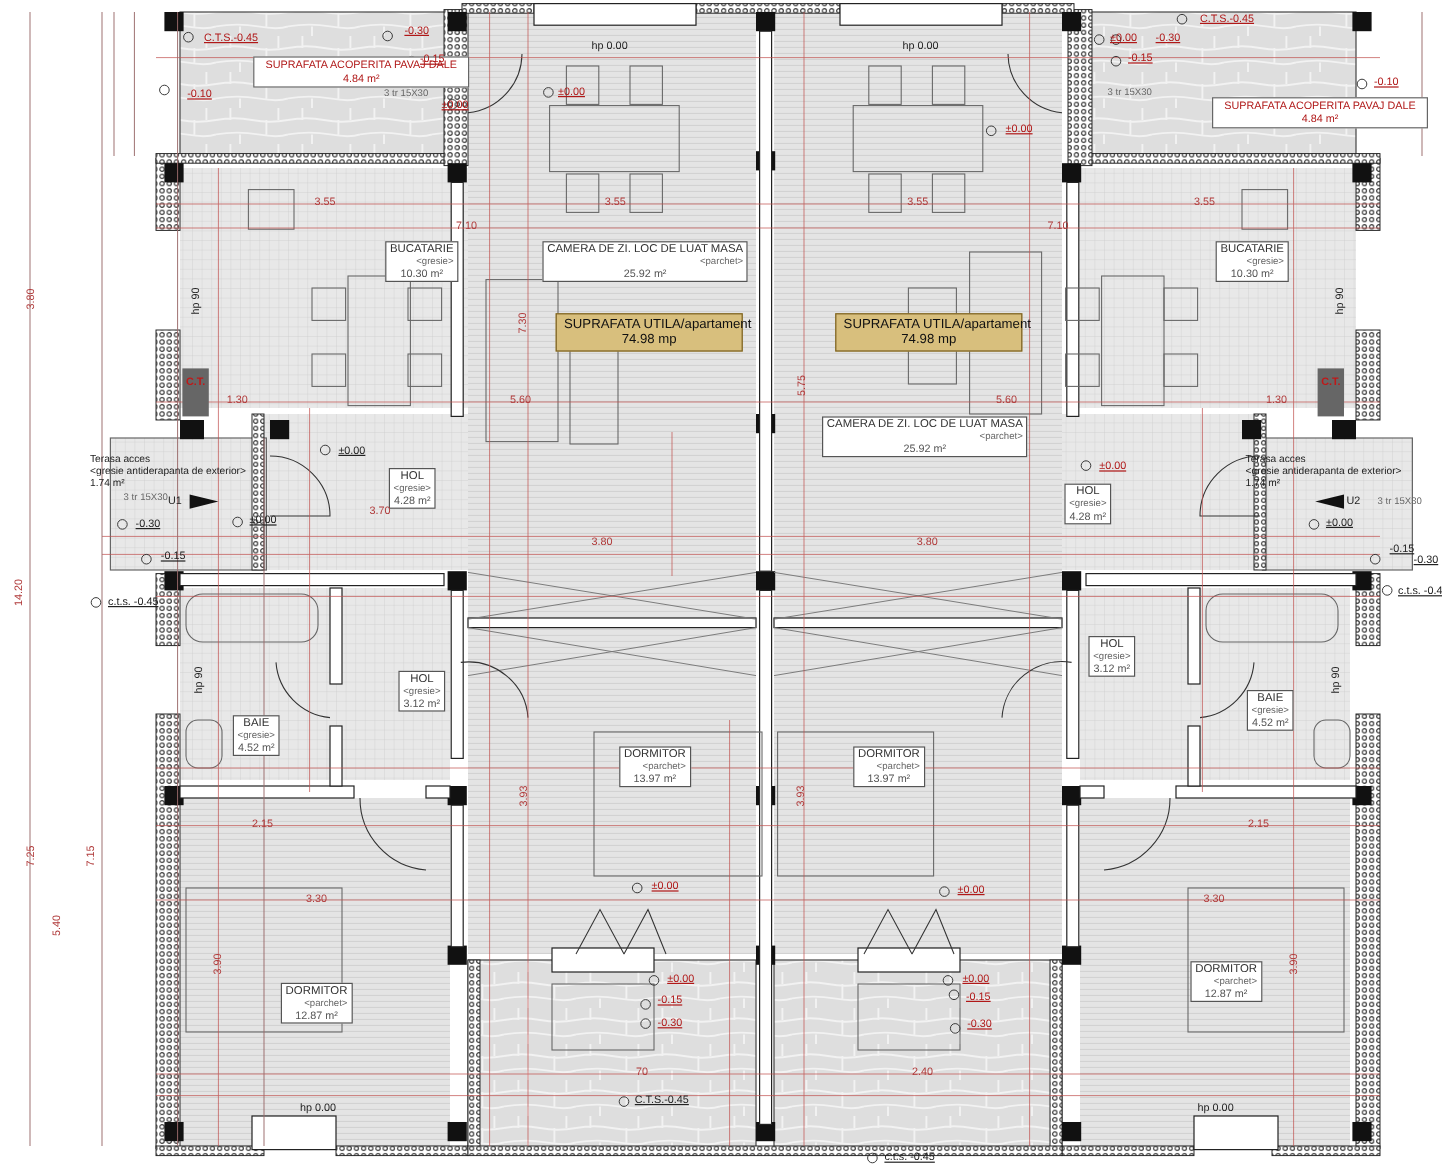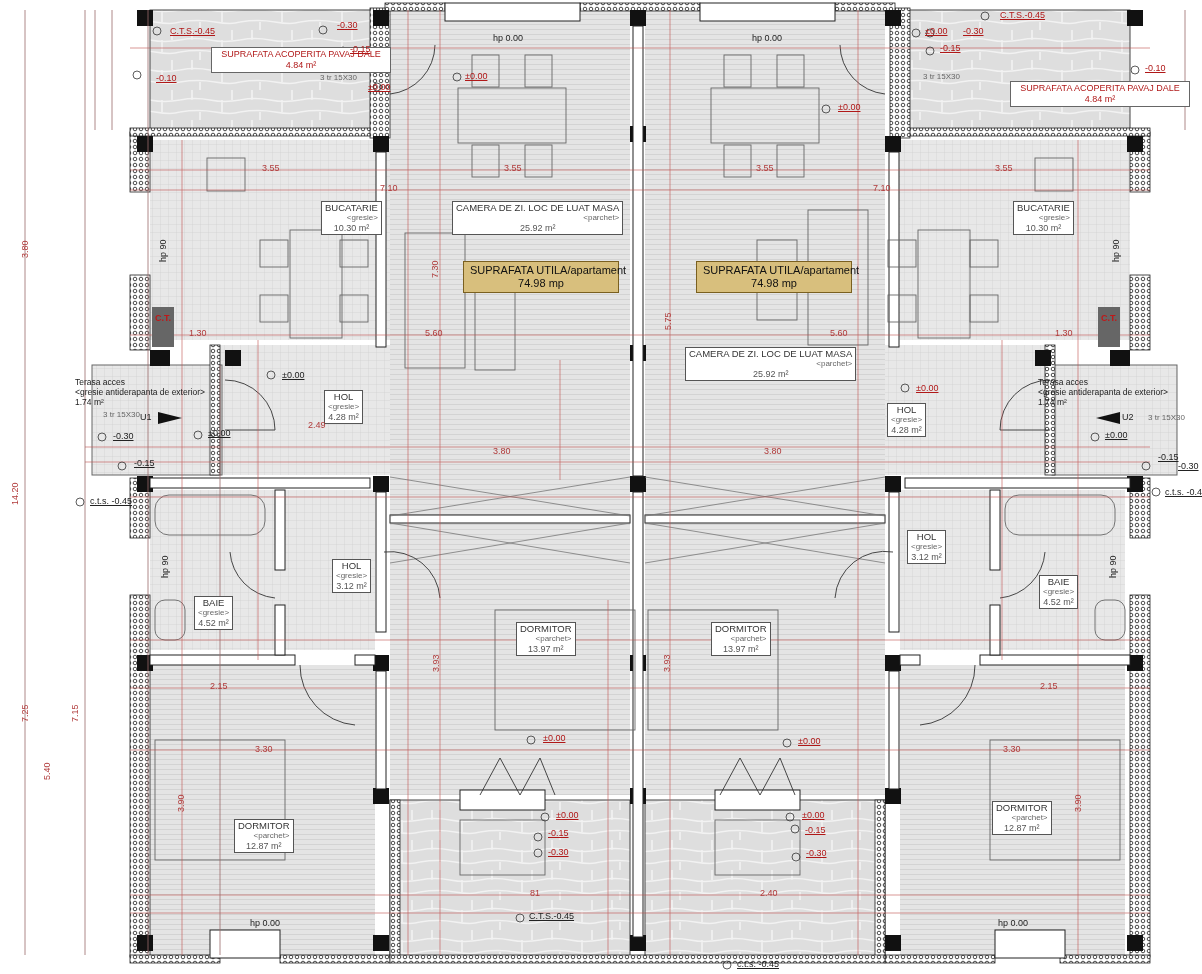--- a/index.html
+++ b/index.html
@@ -416,28 +416,28 @@
 <div class="dim" style="left:262px;top:163px;">3.55</div>
 <div class="dim" style="left:504px;top:163px;">3.55</div>
 <div class="dim" style="left:756px;top:163px;">3.55</div>
 <div class="dim" style="left:995px;top:163px;">3.55</div>
 <div class="dim" style="left:380px;top:183px;">7.10</div>
 <div class="dim" style="left:873px;top:183px;">7.10</div>
 <div class="dim" style="left:425px;top:328px;">5.60</div>
 <div class="dim" style="left:830px;top:328px;">5.60</div>
 <div class="dim" style="left:493px;top:446px;">3.80</div>
 <div class="dim" style="left:764px;top:446px;">3.80</div>
-<div class="dim" style="left:308px;top:420px;">2.49</div>
+<div class="dim" style="left:308px;top:420px;">3.70</div>
 <div class="dim" style="left:189px;top:328px;">1.30</div>
 <div class="dim" style="left:1055px;top:328px;">1.30</div>
 <div class="dim" style="left:210px;top:681px;">2.15</div>
 <div class="dim" style="left:1040px;top:681px;">2.15</div>
 <div class="dim" style="left:255px;top:744px;">3.30</div>
 <div class="dim" style="left:1003px;top:744px;">3.30</div>
-<div class="dim" style="left:530px;top:888px;">81</div>
+<div class="dim" style="left:530px;top:888px;">70</div>
 <div class="dim" style="left:760px;top:888px;">2.40</div>
 <div class="dimv" style="left:10px;top:505px;">14.20</div>
 <div class="dimv" style="left:20px;top:258px;">3.80</div>
 <div class="dimv" style="left:20px;top:722px;">7.25</div>
 <div class="dimv" style="left:70px;top:722px;">7.15</div>
 <div class="dimv" style="left:42px;top:780px;">5.40</div>
 <div class="dimv" style="left:430px;top:278px;">7.30</div>
 <div class="dimv" style="left:663px;top:330px;">5.75</div>
 <div class="dimv" style="left:431px;top:672px;">3.93</div>
 <div class="dimv" style="left:662px;top:672px;">3.93</div>

